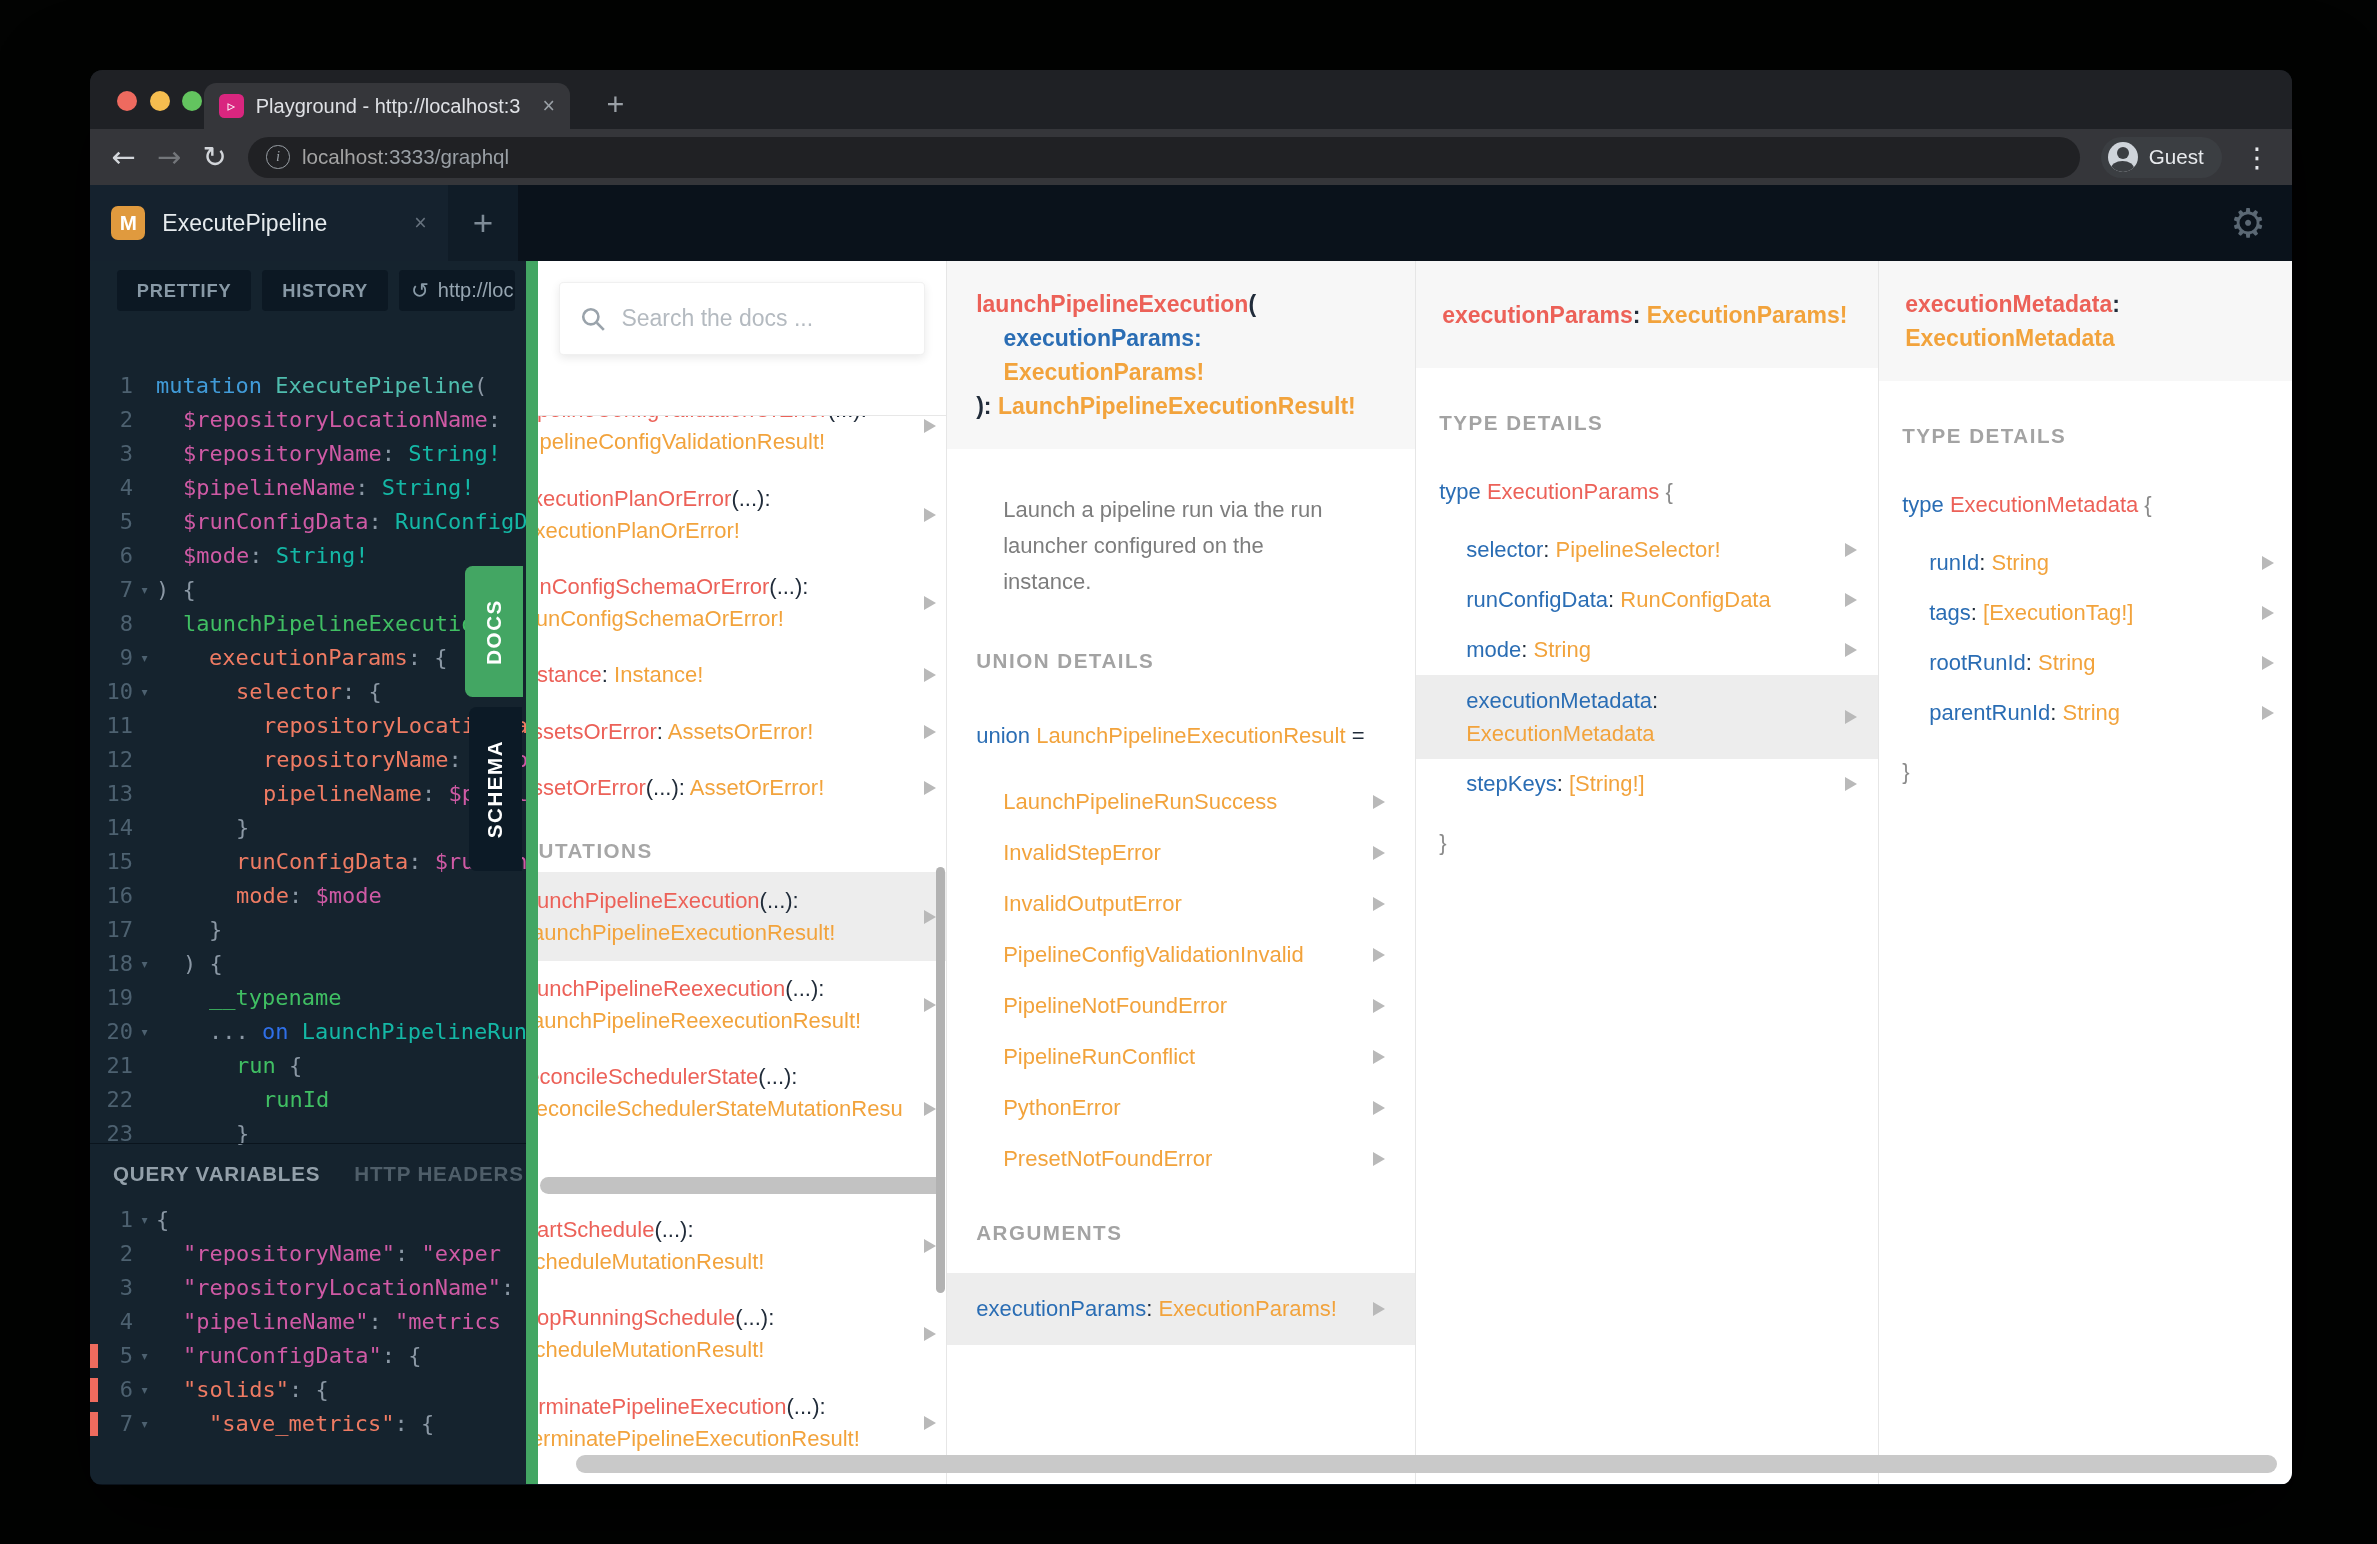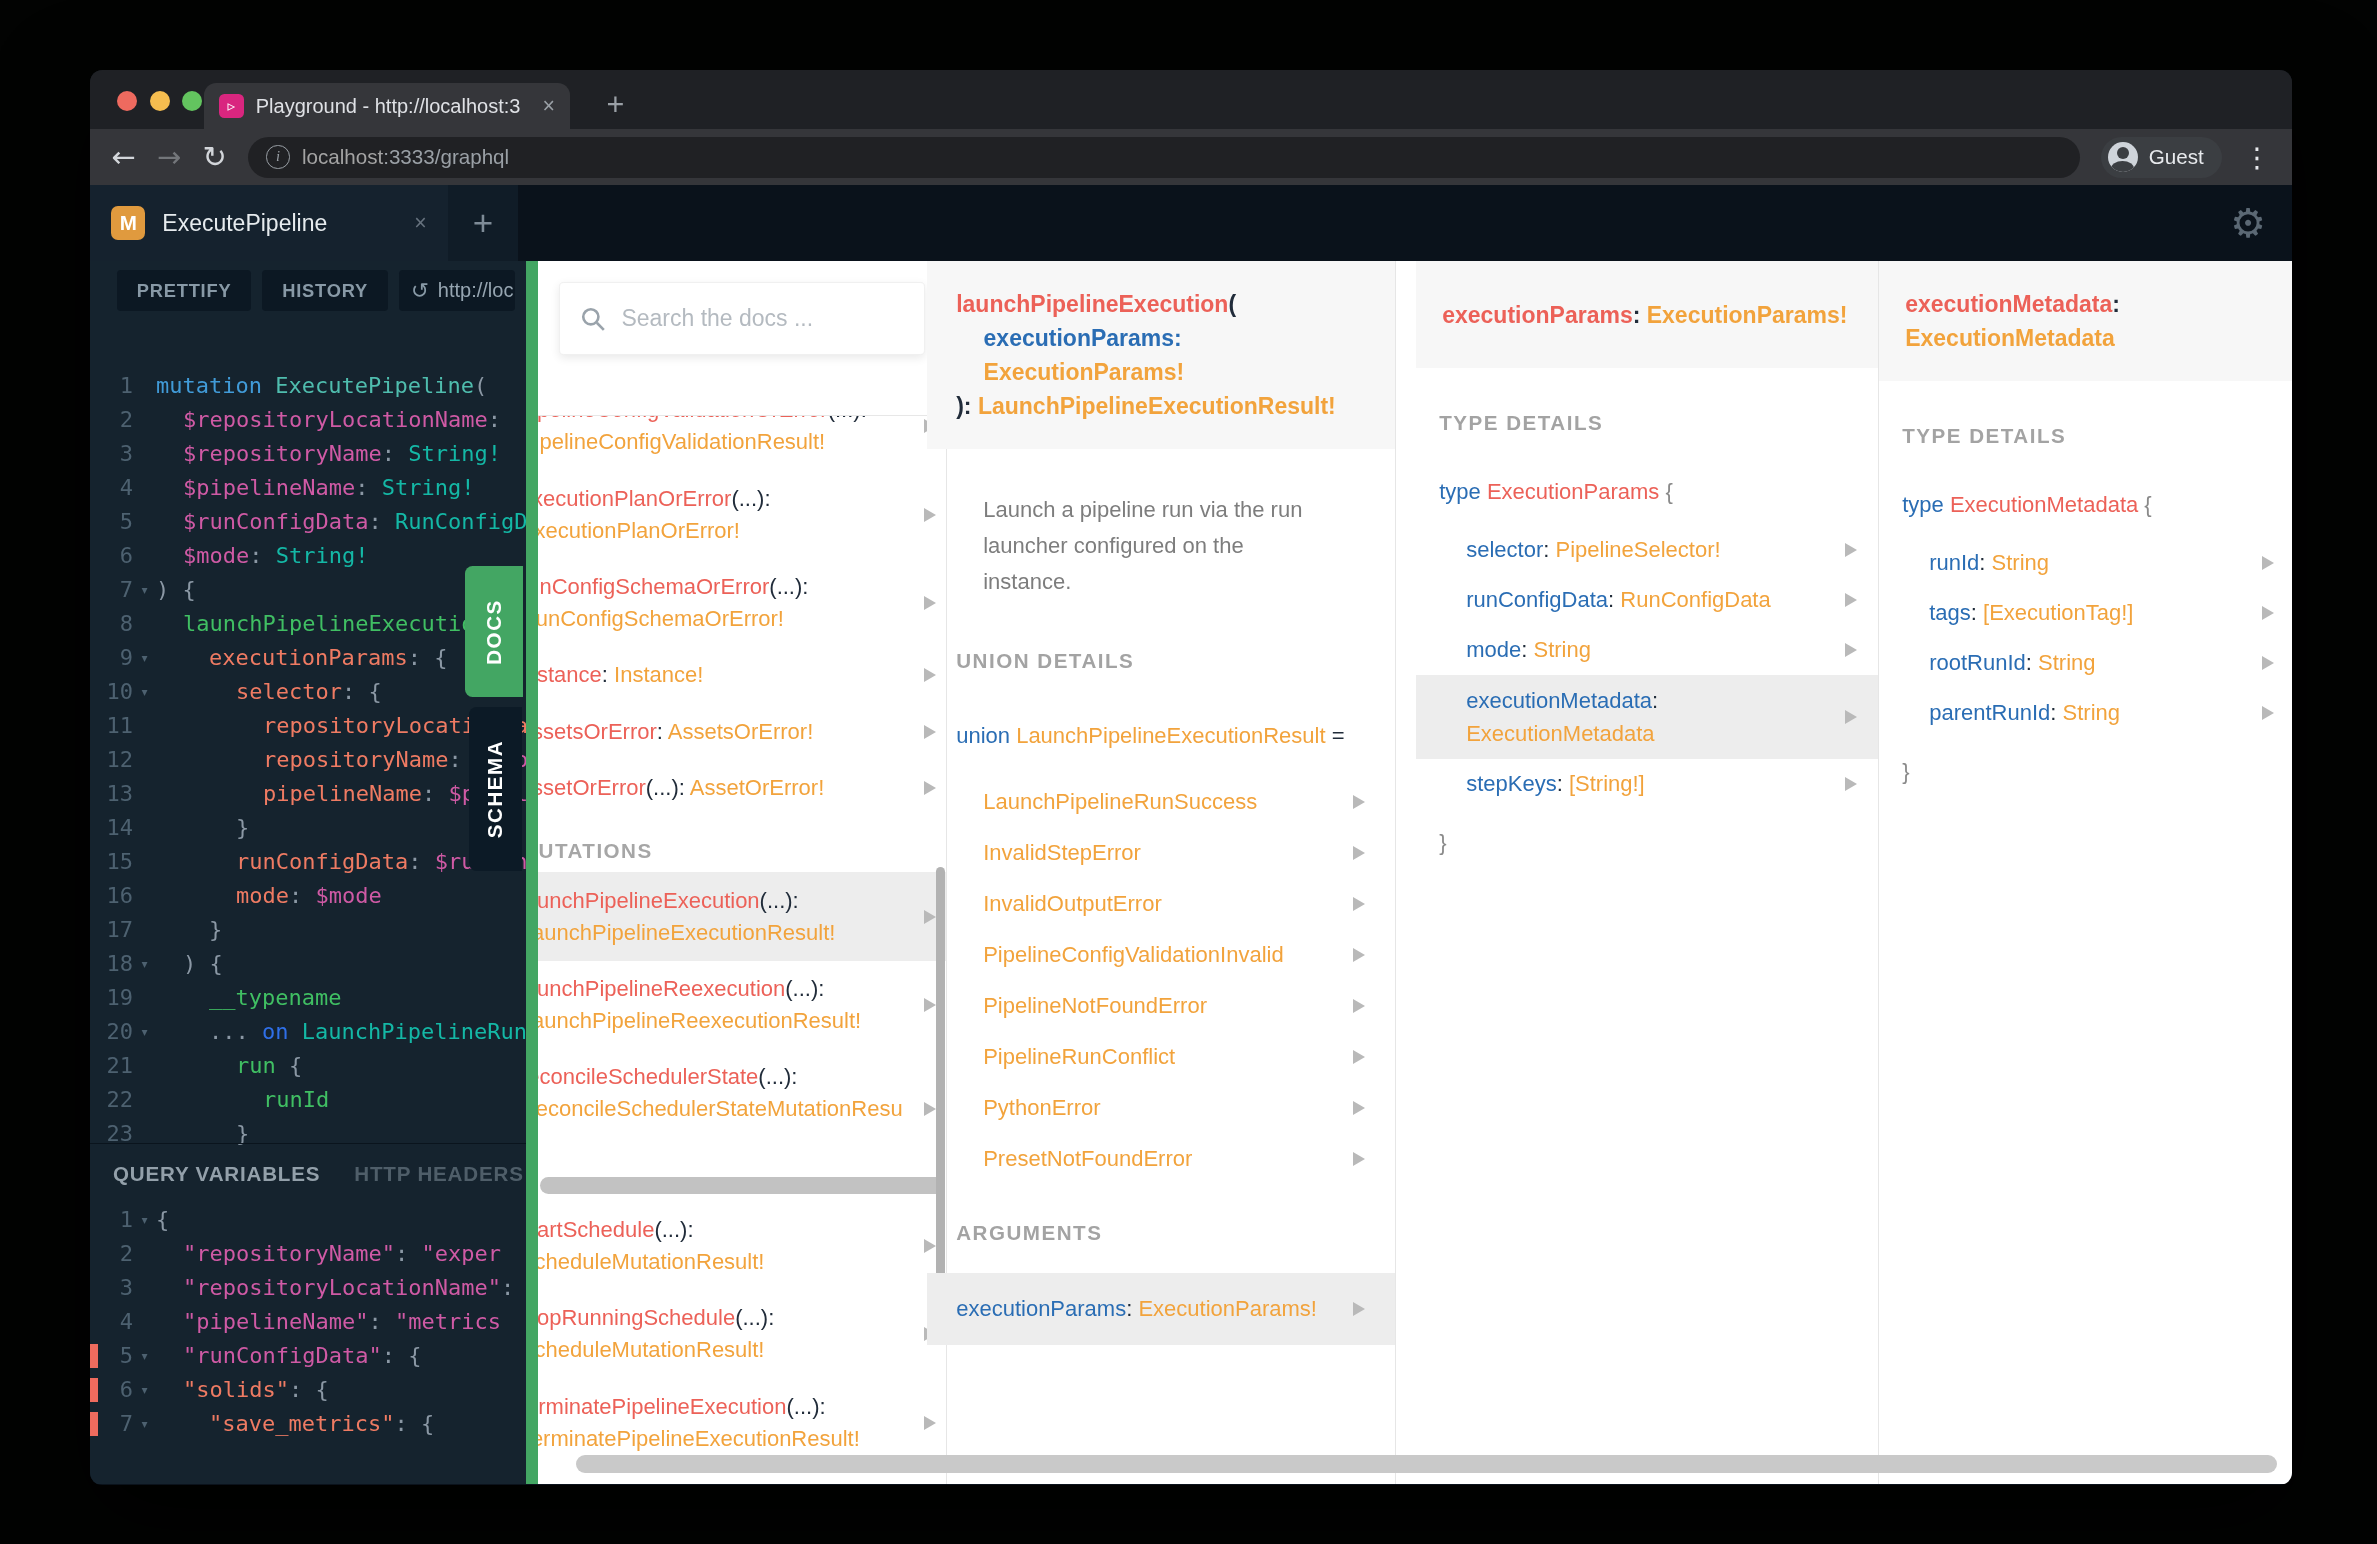--- a/index.html
+++ b/index.html
@@ -82,21 +82,21 @@
   .side-tab{position:absolute;z-index:5;display:flex;align-items:center;justify-content:center;
             border-radius:7.6px 0 0 7.6px;color:#fff;font-weight:bold;letter-spacing:1.5px;font-size:20.6px;}
   .side-tab span{transform:rotate(-90deg);white-space:nowrap;}
   .tab-docs{left:375px;top:305px;width:58px;height:131px;background:#43a663;}
   .tab-schema{left:379px;top:446px;width:53px;height:164px;background:#0c1a26;}
 
   
   .docs{flex:1;background:#ffffff;position:relative;overflow:hidden;}
   .col{position:absolute;top:0;bottom:0;overflow:hidden;box-sizing:border-box;}
   .col1{left:0;width:409px;border-right:1.5px solid #e6e6e6;}
-  .col2{left:389px;width:469px;border-right:1.5px solid #e6e6e6;}
+  .col2{left:409px;width:469px;border-right:1.5px solid #e6e6e6;}
   .col3{left:878px;width:463px;border-right:1.5px solid #e6e6e6;}
   .col4{left:1341px;right:0;}
 
   .search-wrap{height:155px;border-bottom:1.5px solid #e7e7e7;box-sizing:border-box;padding:21px;}
   .search-box{height:73px;background:#fff;border:0.8px solid #f0f0f0;border-radius:4.6px;
               box-shadow:0 3px 9.1px rgba(0,0,0,.09);display:flex;align-items:center;gap:15.2px;padding:0 20px;box-sizing:border-box;}
   .search-ph{color:#b4bac0;font-size:23px;}
 
   .dlist{position:absolute;top:155px;left:0;right:0;bottom:0;overflow:hidden;}
   .doc-item{position:relative;padding:12.2px 40px 12.2px 10.7px;font-size:22px;line-height:32px;}

